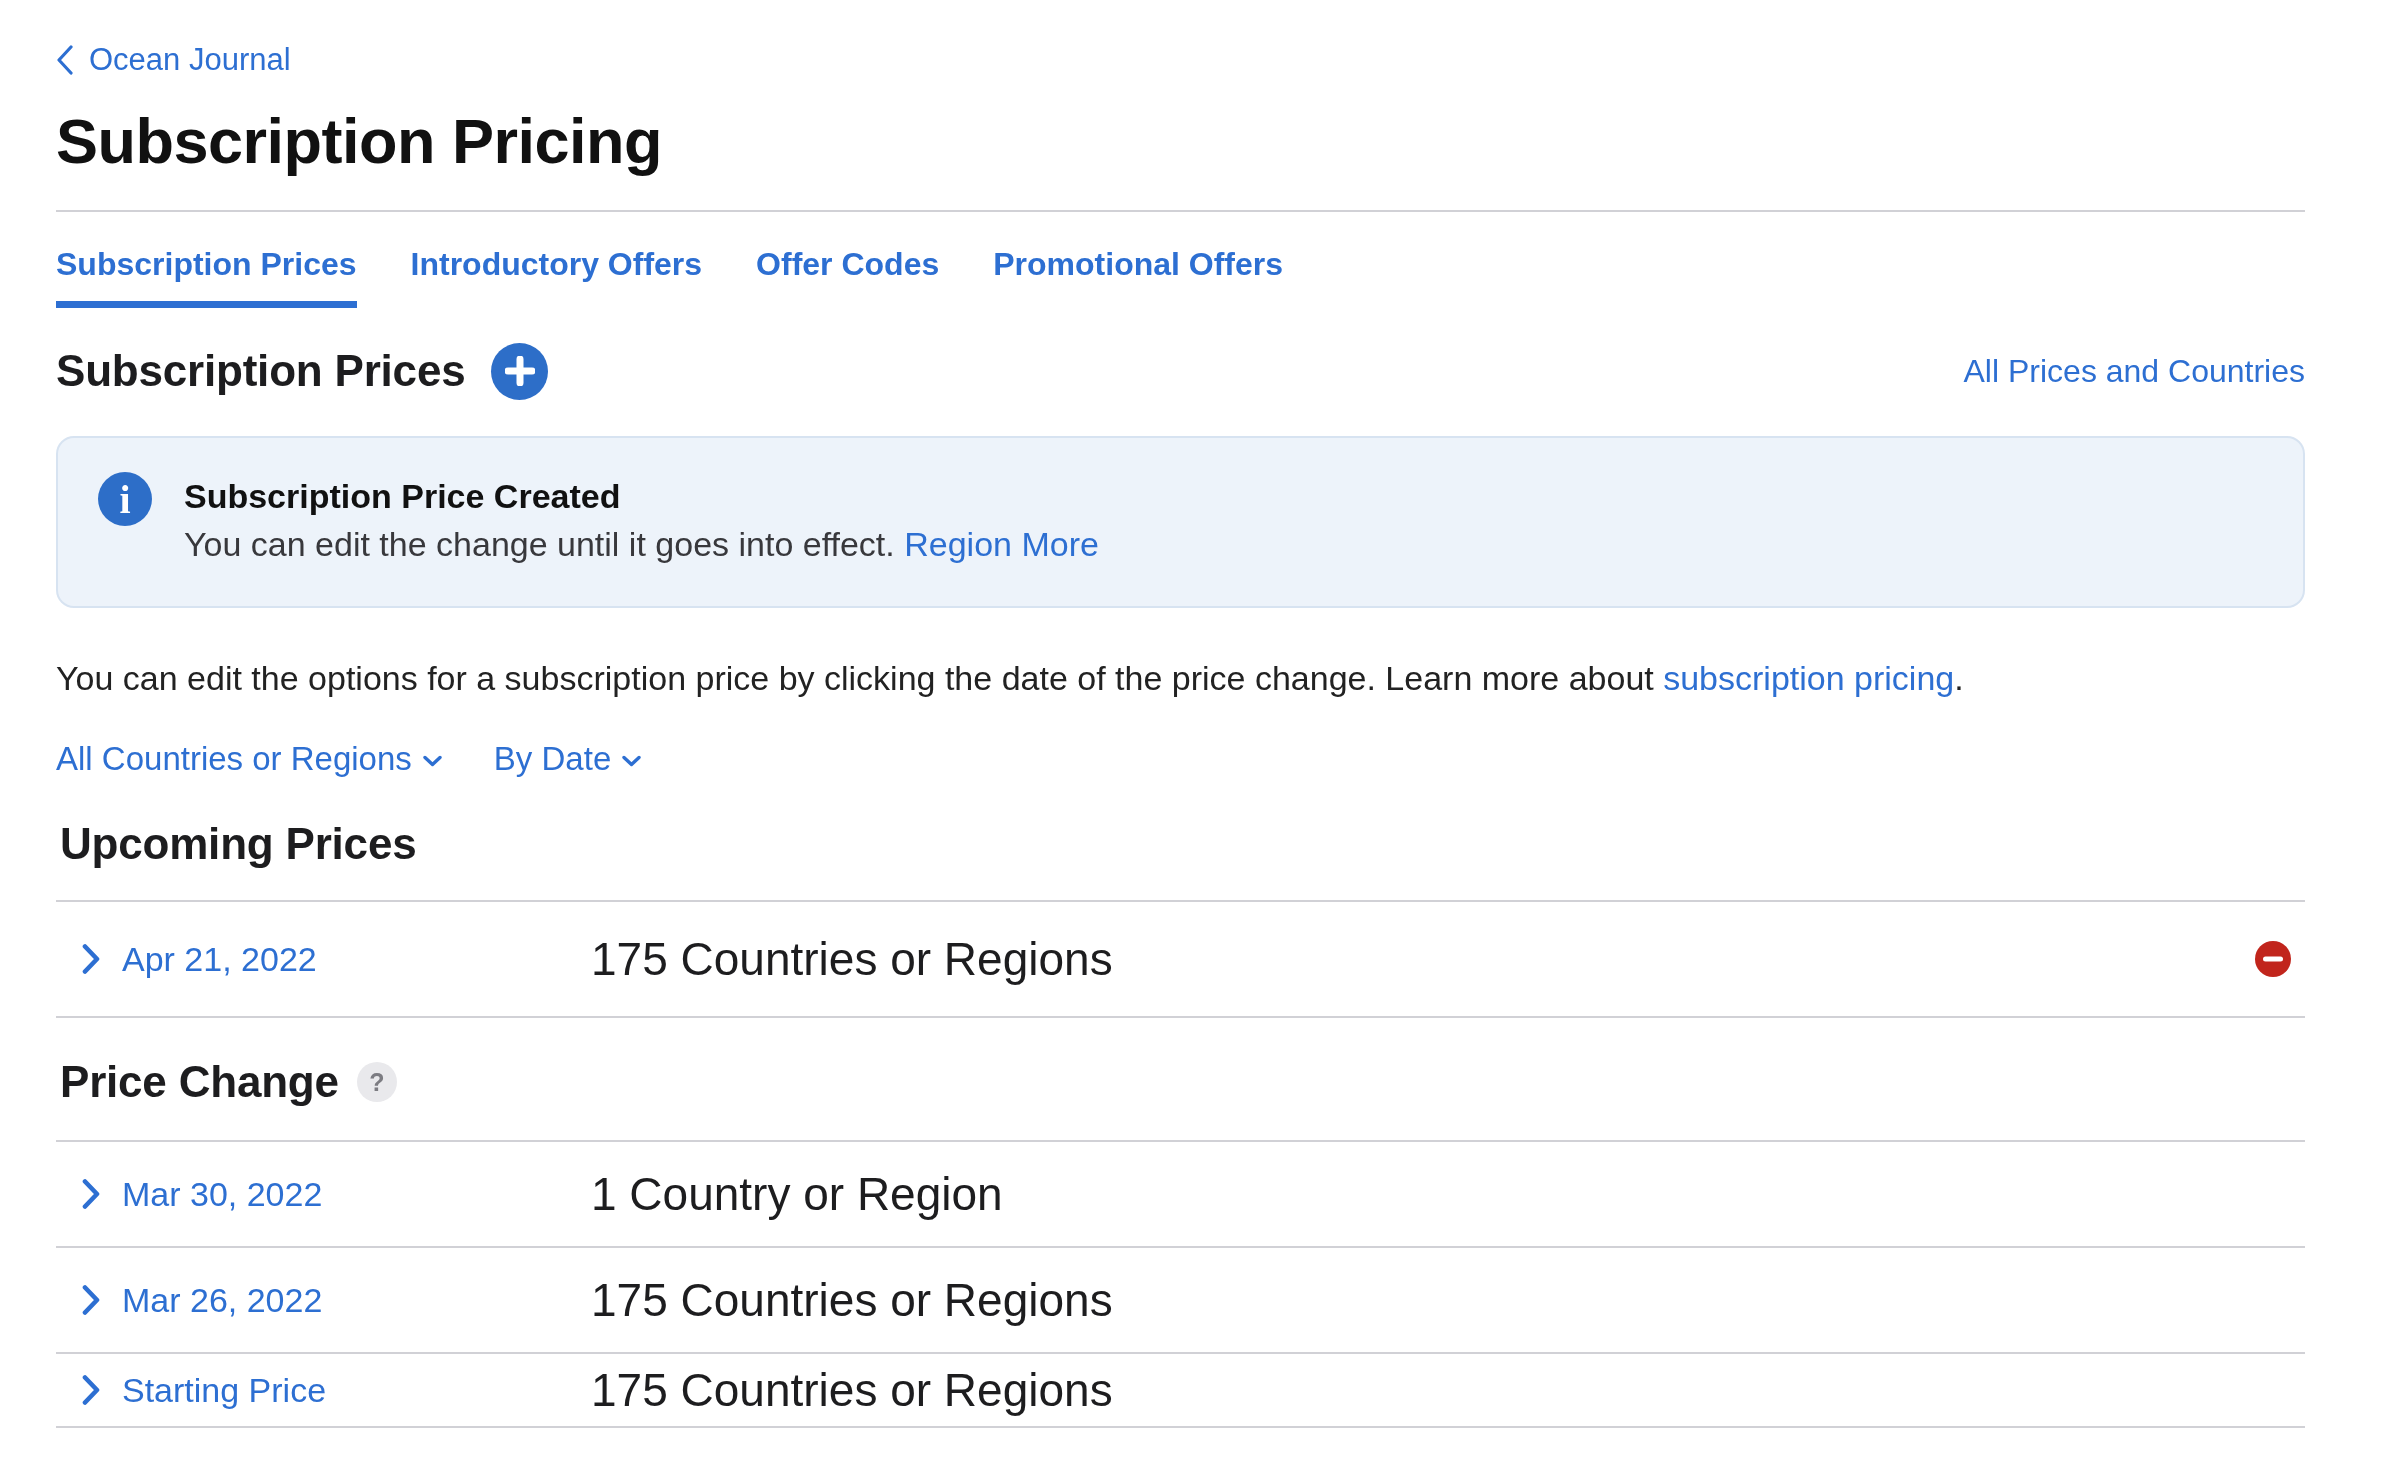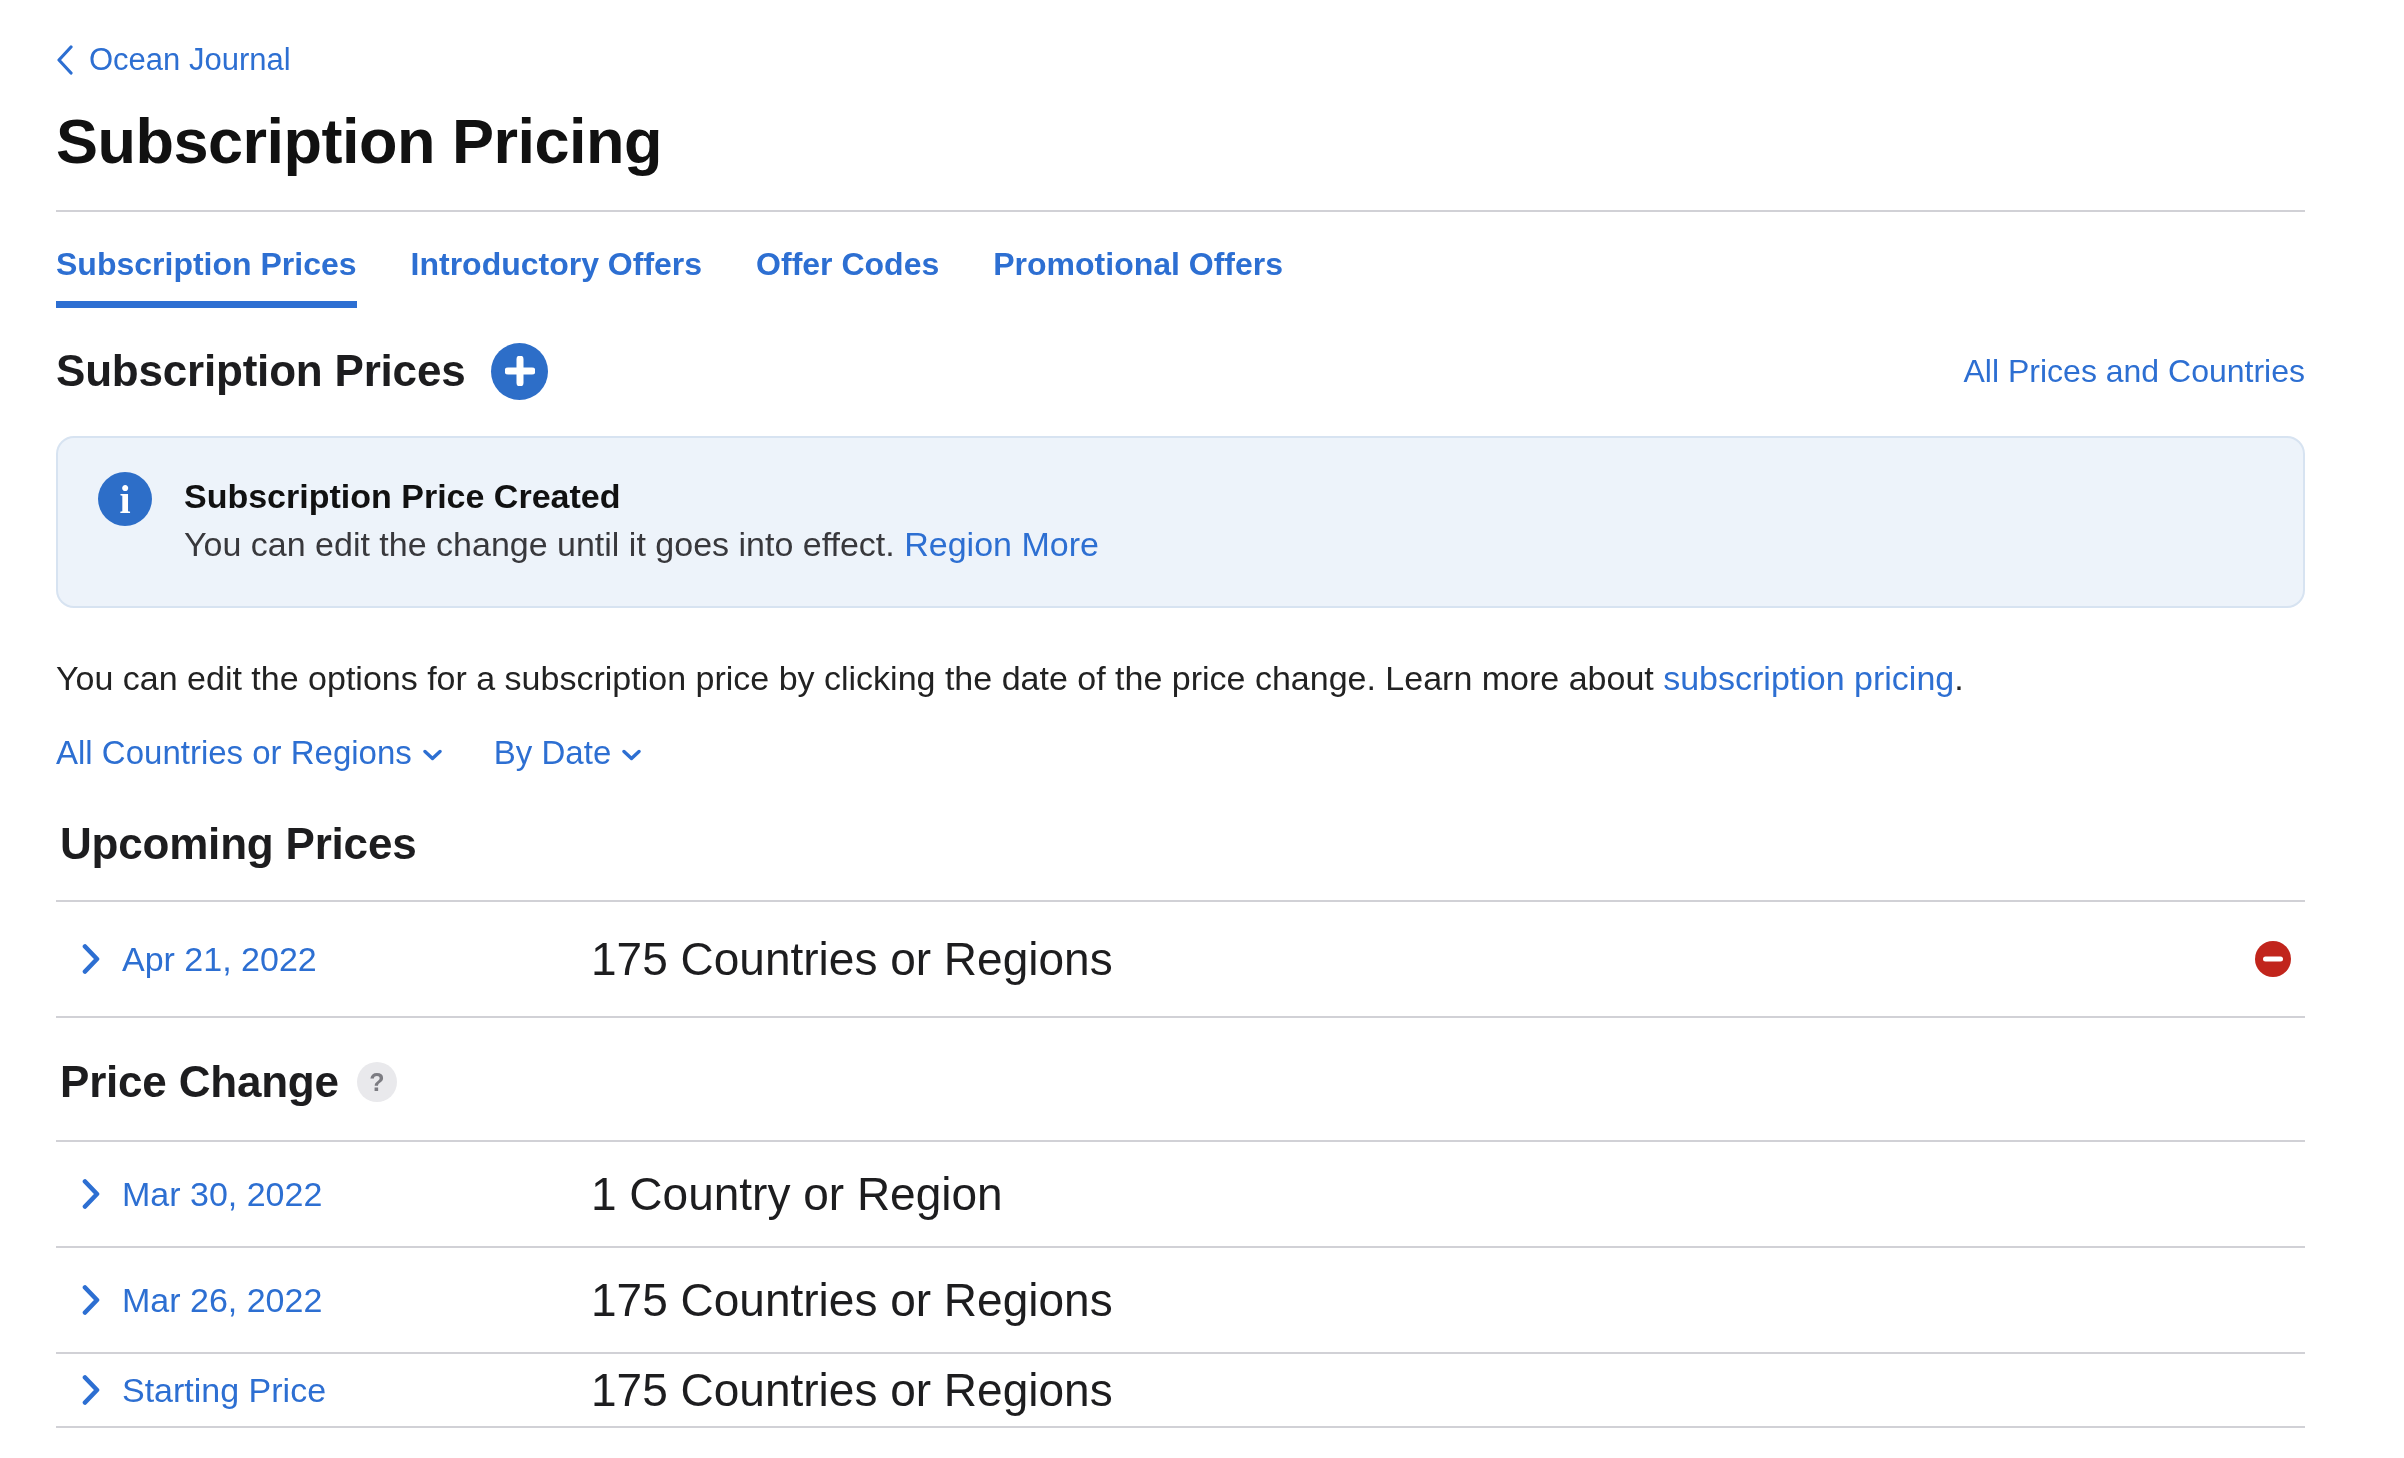--- a/index.html
+++ b/index.html
@@ -46,21 +46,21 @@
   .info-icon{width:54px;height:54px;border-radius:50%;background:var(--accent);color:#fff;display:flex;align-items:center;justify-content:center;font-family:"Liberation Serif",serif;font-size:40px;font-weight:700;margin-top:-2px;flex:0 0 auto;user-select:none;}
   .banner-text{margin-left:32px;}
   .banner-title{font-size:34px;font-weight:700;line-height:44px;color:#111;}
   .banner-body{font-size:34px;line-height:44px;color:#38383C;margin-top:4px;}
   .inline-link{color:var(--blue);cursor:pointer;text-decoration:none;}
 
   
   .description{margin-top:48px;font-size:34px;line-height:44px;color:#222;}
 
   
-  .filters{margin-top:26px;height:44px;display:flex;align-items:flex-start;gap:52px;}
+  .filters{margin-top:26px;height:44px;display:flex;align-items:flex-end;gap:52px;}
   .filter{display:flex;align-items:center;gap:11px;font-size:33px;color:var(--blue);background:none;border:none;padding:0;font-family:inherit;cursor:pointer;}
 
   
   .list-heading{font-size:44px;font-weight:700;line-height:52px;margin:40px 4px 0;display:flex;align-items:center;gap:18px;letter-spacing:-0.2px;}
   .list-heading.pc{margin-top:38px;}
   .rule-up{margin-top:30px;}
   .rule-pc{margin-top:32px;}
 
   
   .price-row{display:flex;align-items:center;height:114px;}

